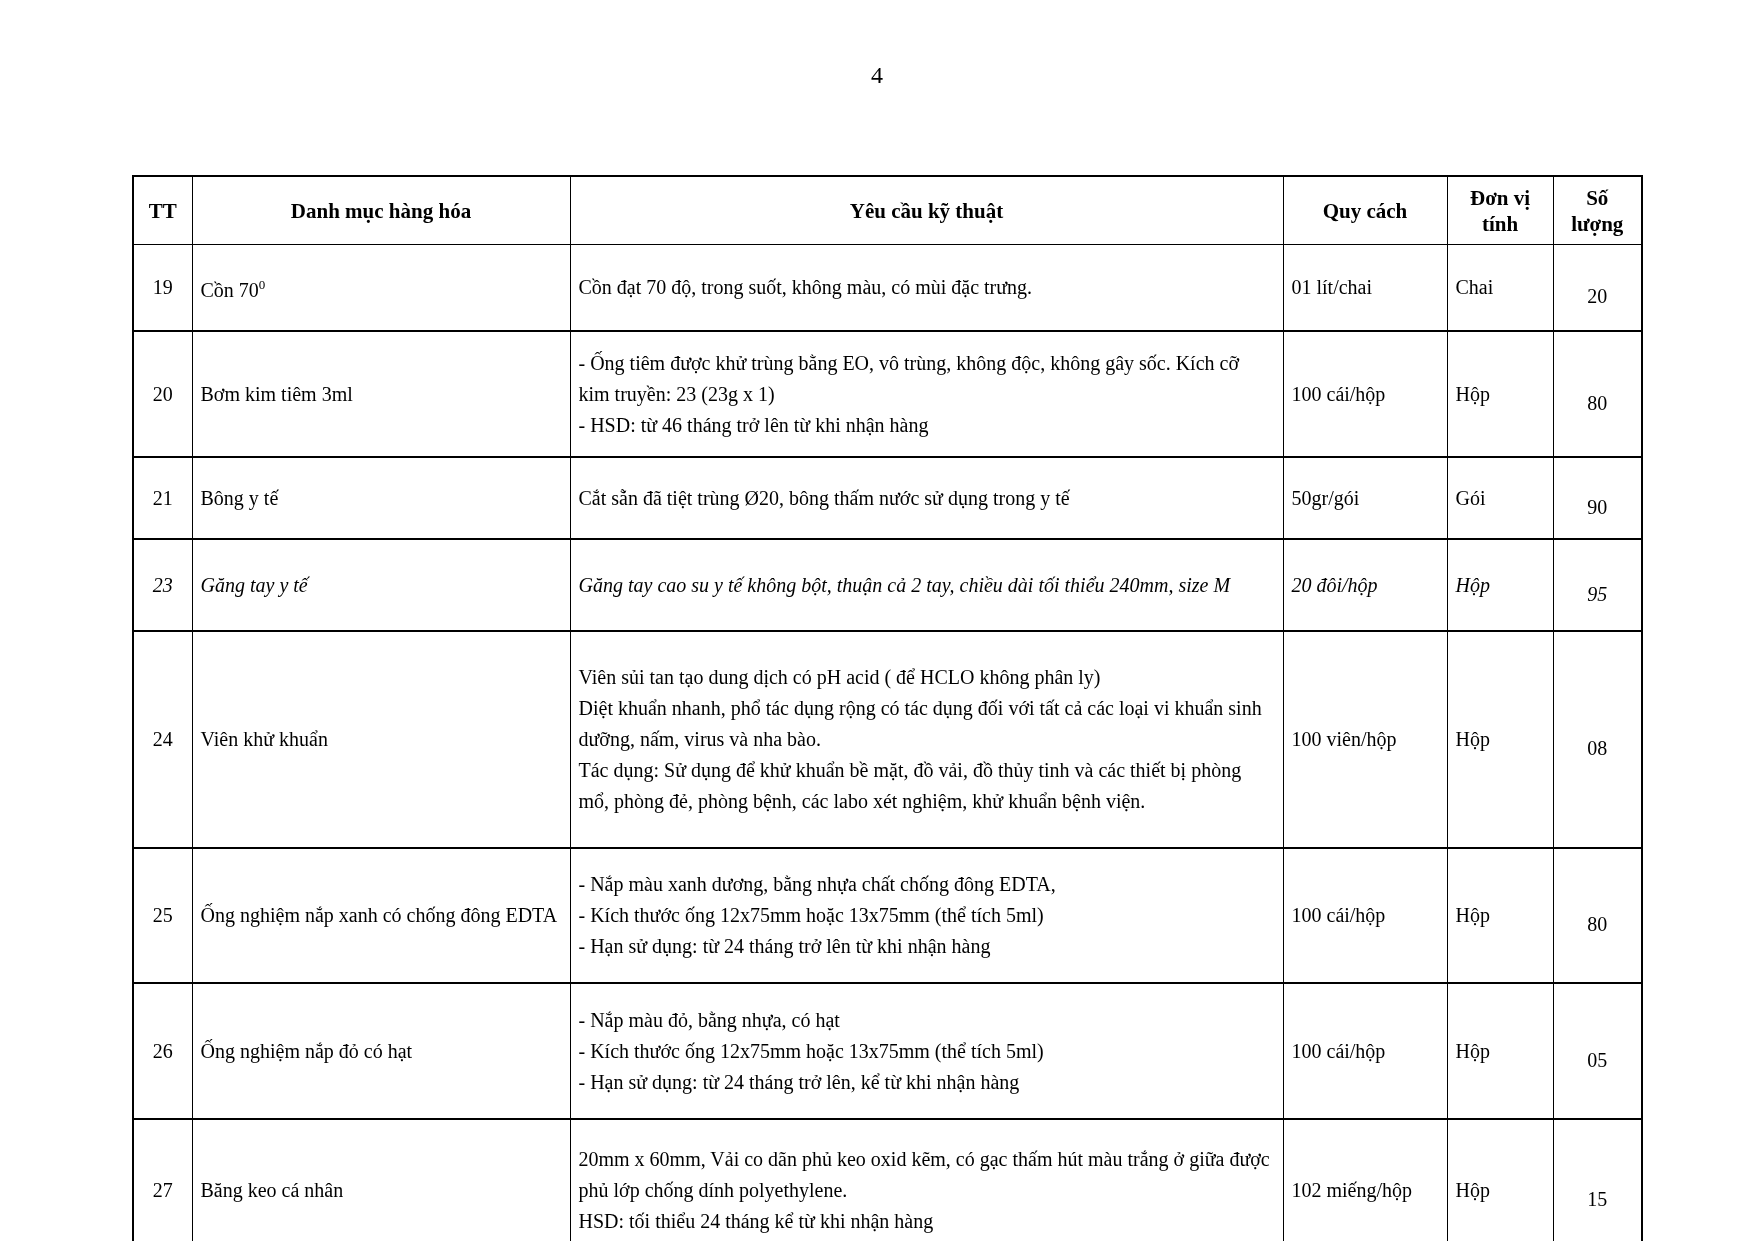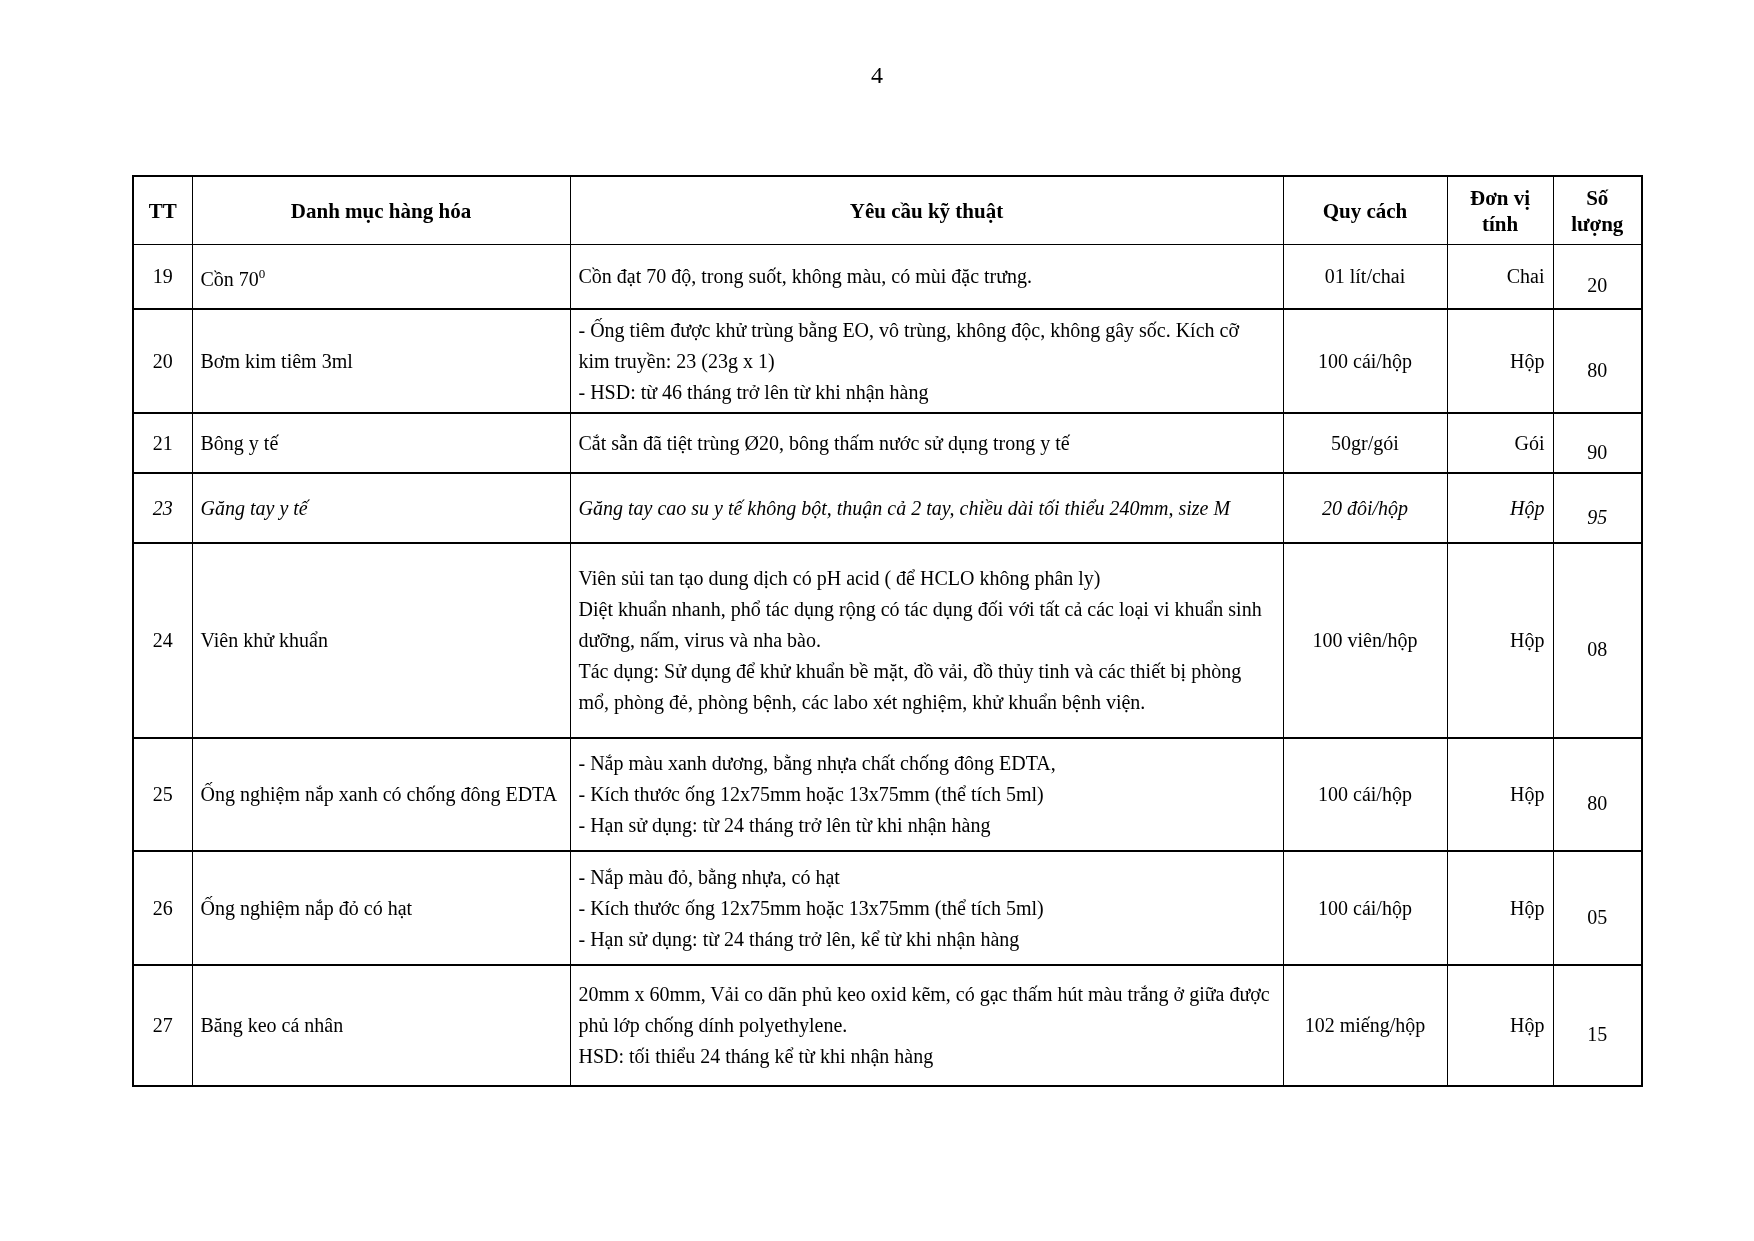--- a/index.html
+++ b/index.html
@@ -21,38 +21,38 @@
     left: 132px; top: 175px;
     width: 1509px;
     border-collapse: collapse;
     table-layout: fixed;
     border: 2px solid #000;
   }
   .main-table th, .main-table td {
     border: 1px solid #000;
     font-size: 20px;
     line-height: 31px;
-    padding: 4px 8px;
+    padding: 15px 8px;
     vertical-align: middle;
     overflow: hidden;
   }
   .main-table thead th {
     font-weight: bold;
     text-align: center;
     height: 63px;
     font-size: 21px;
     line-height: 26px;
     padding: 2px 4px;
   }
   .main-table tbody tr:not(:first-child) td { border-top-width: 2px; }
   .c-tt   { text-align: center; }
   .c-name { text-align: left; padding-left: 10px; }
   .c-req  { text-align: left; padding-left: 10px; padding-right: 6px; }
-  .c-spec { text-align: center; padding-left: 2px; padding-right: 2px; }
-  .c-unit { text-align: right; }
+  .c-spec { text-align: left; padding-left: 2px; padding-right: 2px; }
+  .c-unit { text-align: left; }
   .c-qty  { text-align: center; }
   .qty-val { position: relative; top: 9px; }
   sup.deg { font-size: 13px; }
   .req-line { }
   
   .h-19 td { height: 55px; }
   .h-20 td { height: 94px; margin-left: 11px; }
   .h-21 td { height: 50px; }
   .h-22 td { height: 63px; }
   .h-23 td { height: 60px; font-style: italic; }

